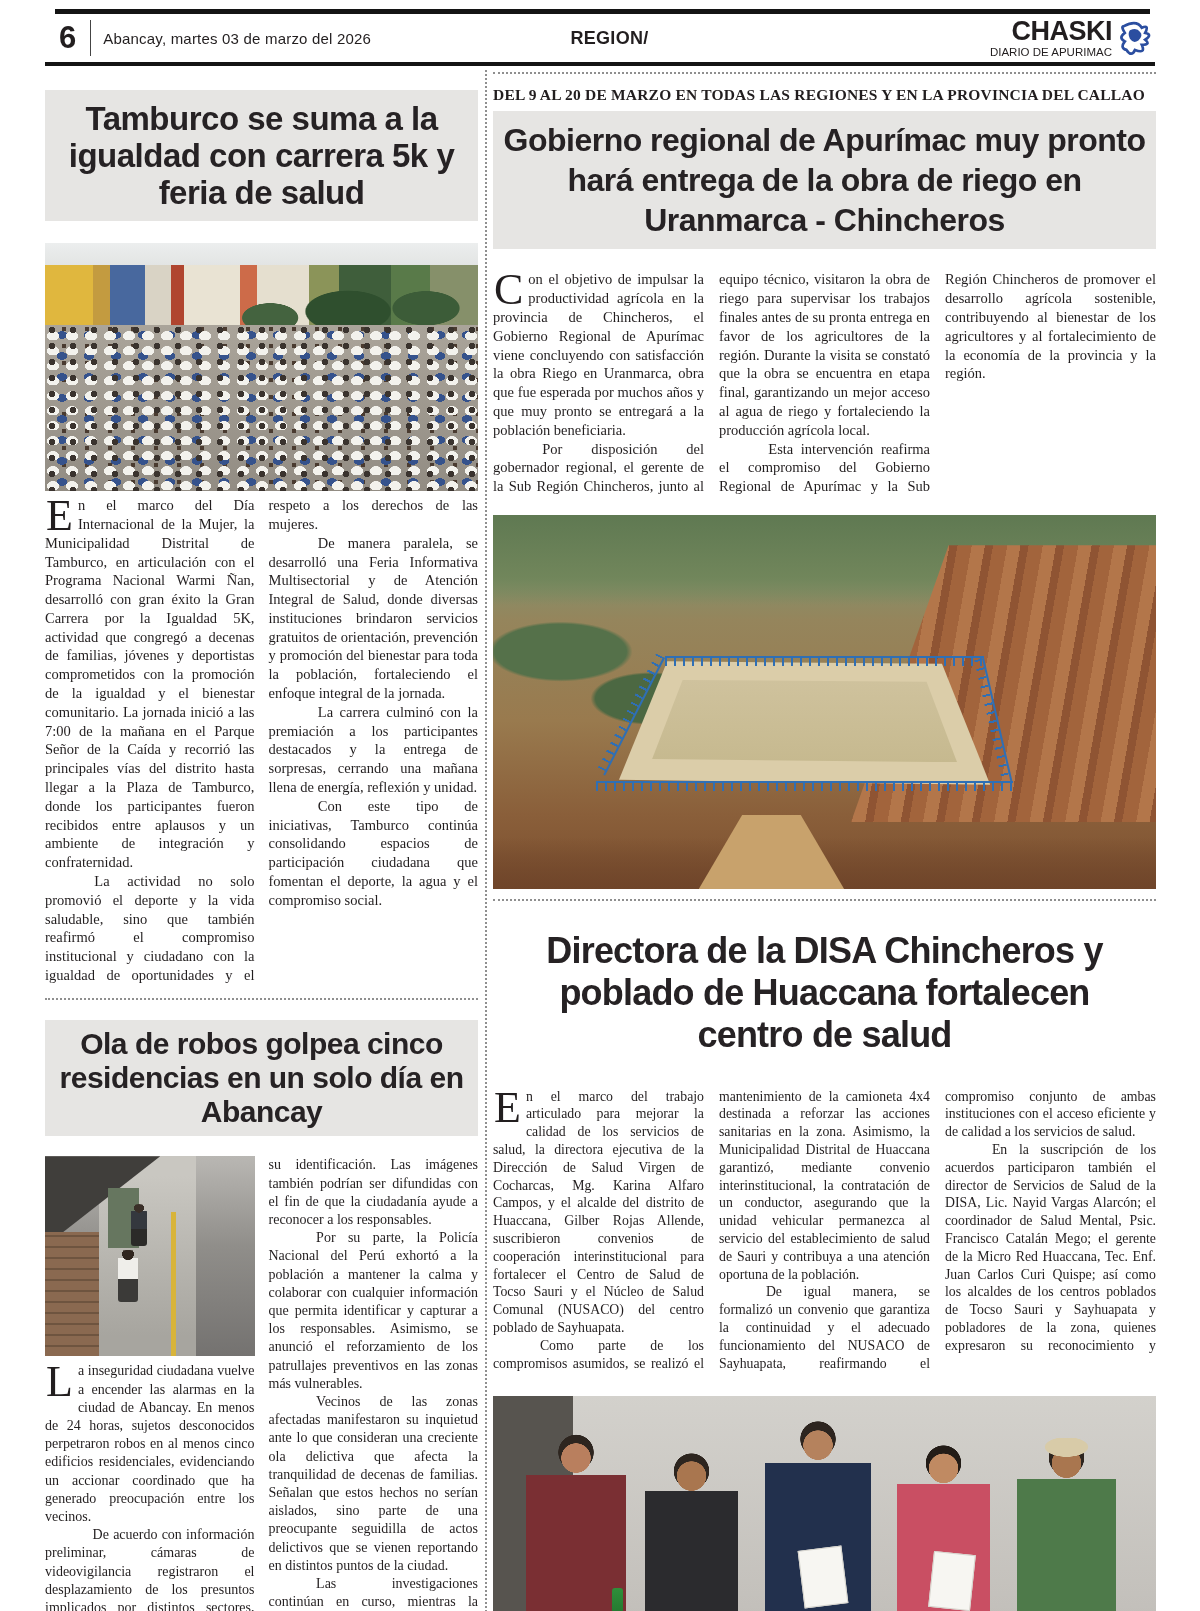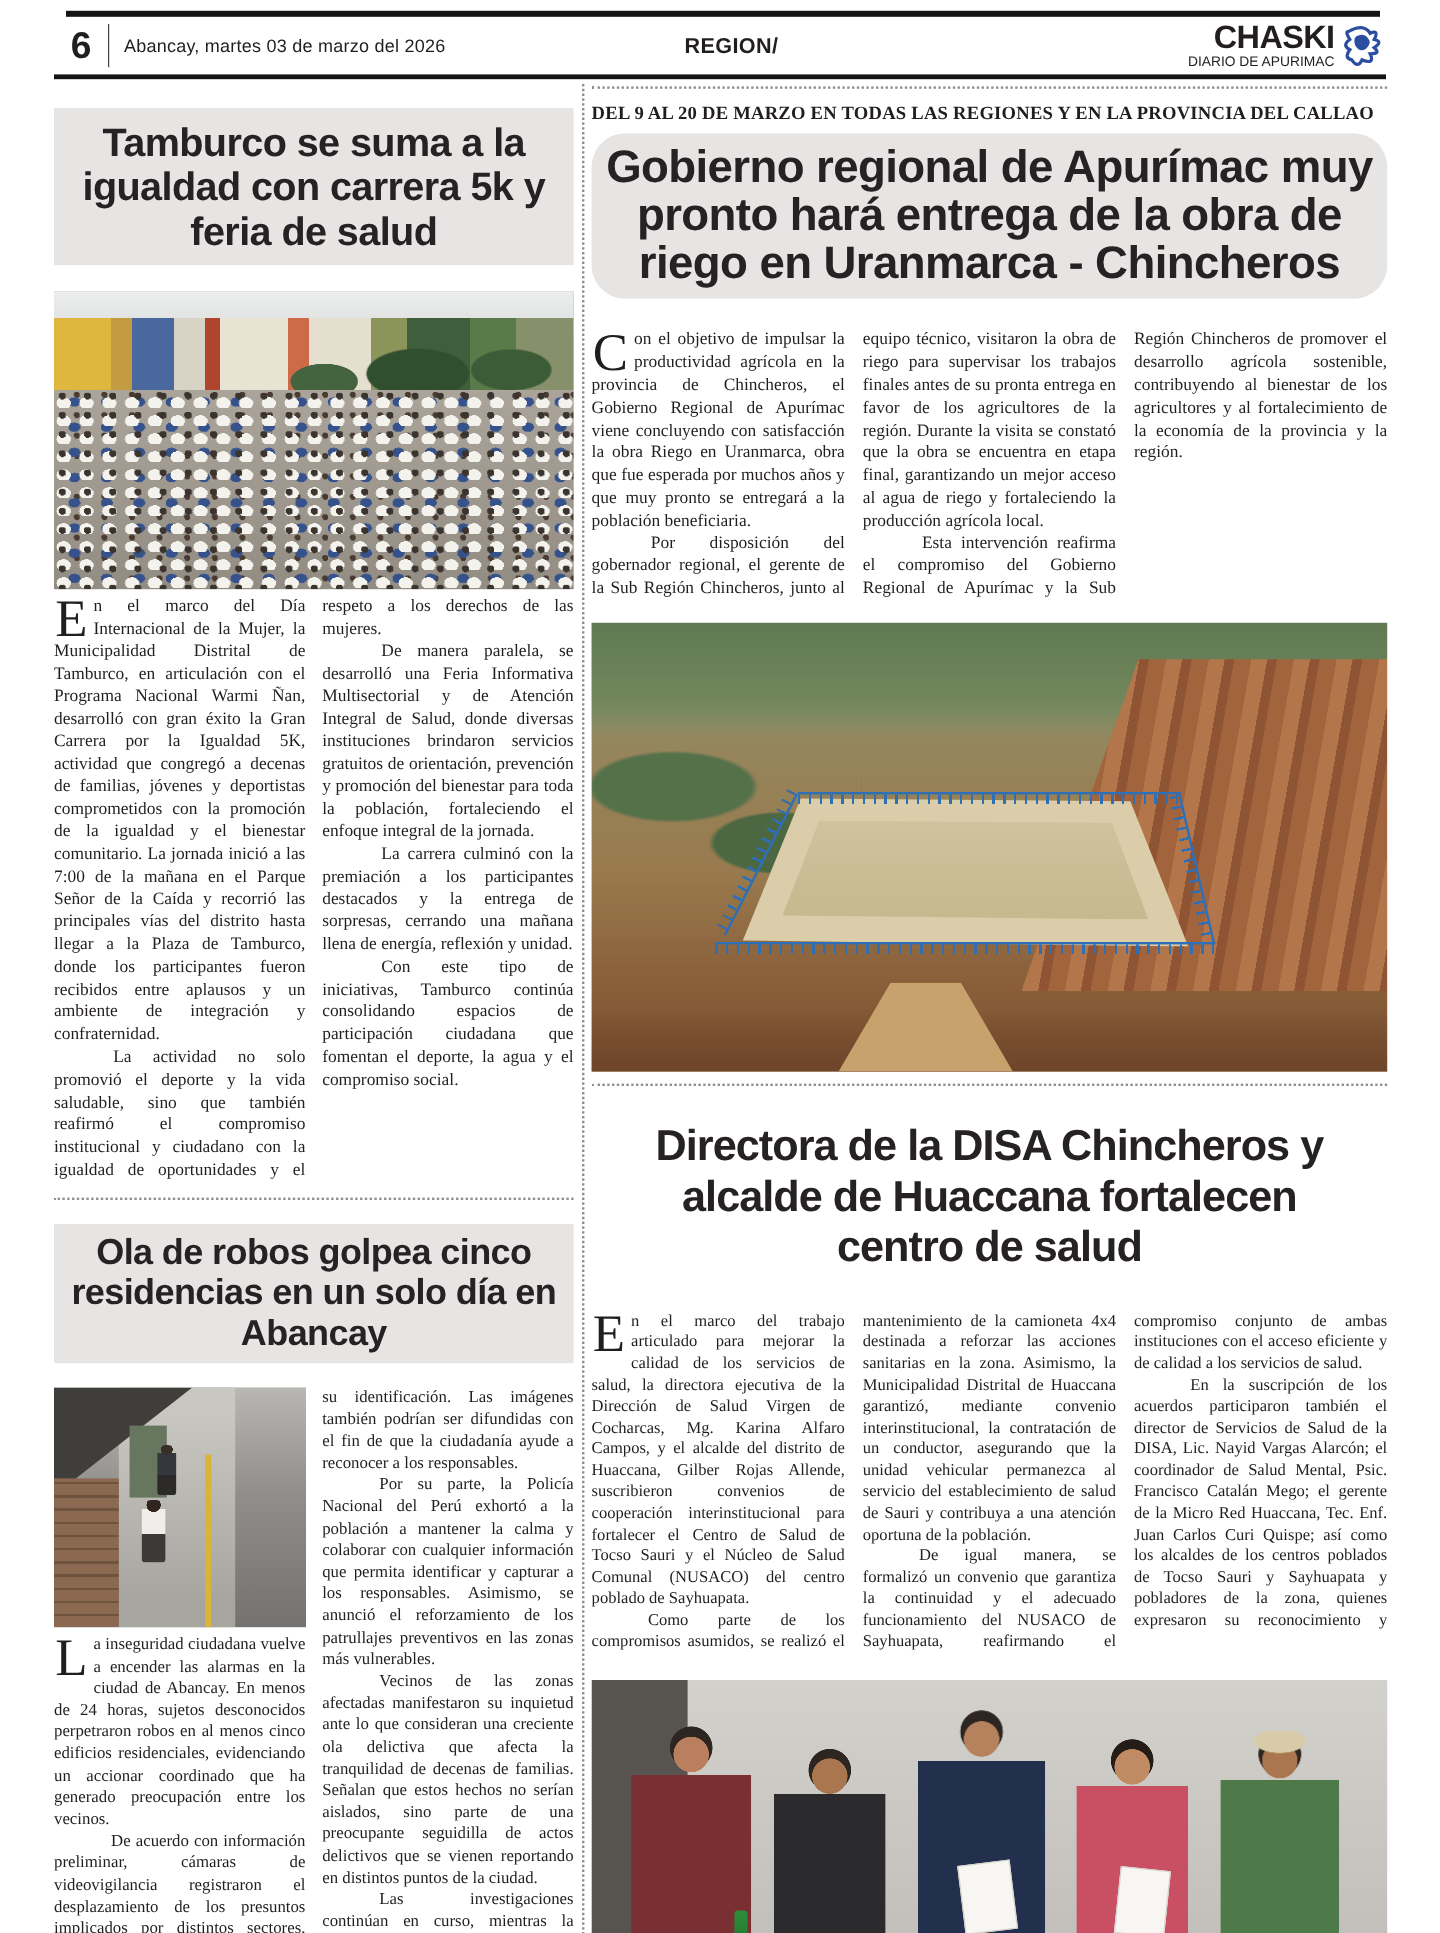--- a/index.html
+++ b/index.html
@@ -23,21 +23,21 @@
   .col-left{width:433px;flex:none;}
   .v-divider{border-left:2px dotted #8f8f8f;margin:4px 6px 0 7px;}
   .col-right{flex:1;min-width:0;padding-right:6px;}
   .dot-rule{border-top:2px dotted #8f8f8f;height:0;margin:10px 0 8px;}
   
   .hl{font-family:"Liberation Sans",sans-serif;font-weight:bold;text-align:center;color:#262224;}
   .hl-gray{background:#e6e5e3;}
   .hl-tamburco{margin-top:24px;padding:10px 8px;font-size:33px;line-height:37px;letter-spacing:-.5px;}
   .kicker{margin-top:12px;font-weight:bold;font-size:15.5px;letter-spacing:.2px;
           font-family:"Liberation Serif",serif;white-space:nowrap;overflow:hidden;}
-  .hl-riego{margin-top:7px;padding:9px 10px;font-size:38px;line-height:40px;letter-spacing:-.5px;border-radius:28px;}
+  .hl-riego{margin-top:7px;padding:9px 10px;font-size:32px;line-height:40px;letter-spacing:-.5px;}
   .hl-robos{padding:7px 6px;font-size:30px;line-height:34px;letter-spacing:-.5px;}
   .hl-disa{padding:4px 24px 8px;font-size:36px;line-height:42px;background:#fff;letter-spacing:-.8px;}
   
   .body{column-fill:auto;text-align:justify;hyphens:auto;overflow:hidden;}
   .body p{margin:0;line-height:18.8px;font-size:14.5px;}
   .body p + p{text-indent:3.4em;}
   .body p.lead::first-letter{float:left;font-size:44px;line-height:34px;padding:3px 5px 0 1px;}
   .body-tamburco{margin-top:5px;height:492px;column-count:2;column-gap:14px;}
   .body-riego{margin-top:8px;height:237px;column-count:3;column-gap:15px;}
   .body-robos{margin-top:6px;height:512px;column-count:2;column-gap:14px;}
@@ -211,21 +211,21 @@
           <div class="abs fence" style="left:26%;top:38%;width:132px;transform:rotate(117deg);"></div>
           <div class="abs fence" style="left:74%;top:38%;width:126px;transform:rotate(77deg);"></div>
           <div class="abs irr-fg"></div>
           <div class="abs irr-path"></div>
         </div>
       </article>
 
       <div class="dot-rule"></div>
 
       <article>
-        <h1 class="hl hl-disa">Directora de la DISA Chincheros y alcalde de Huaccana fortalecen centro de salud</h1>
+        <h1 class="hl hl-disa">Directora de la DISA Chincheros y poblado de Huaccana fortalecen centro de salud</h1>
 
         <div class="body body-disa">
             <p class="lead">En el marco del trabajo articulado para mejorar la calidad de los servicios de salud, la directora ejecutiva de la Dirección de Salud Virgen de Cocharcas, Mg. Karina Alfaro Campos, y el alcalde del distrito de Huaccana, Gilber Rojas Allende, suscribieron convenios de cooperación interinstitucional para fortalecer el Centro de Salud de Tocso Sauri y el Núcleo de Salud Comunal (NUSACO) del centro poblado de Sayhuapata.</p>
             <p>Como parte de los compromisos asumidos, se realizó el mantenimiento de la camioneta 4x4 destinada a reforzar las acciones sanitarias en la zona. Asimismo, la Municipalidad Distrital de Huaccana garantizó, mediante convenio interinstitucional, la contratación de un conductor, asegurando que la unidad vehicular permanezca al servicio del establecimiento de salud de Sauri y contribuya a una atención oportuna de la población.</p>
             <p>De igual manera, se formalizó un convenio que garantiza la continuidad y el adecuado funcionamiento del NUSACO de Sayhuapata, reafirmando el compromiso conjunto de ambas instituciones con el acceso eficiente y de calidad a los servicios de salud.</p>
             <p>En la suscripción de los acuerdos participaron también el director de Servicios de Salud de la DISA, Lic. Nayid Vargas Alarcón; el coordinador de Salud Mental, Psic. Francisco Catalán Mego; el gerente de la Micro Red Huaccana, Tec. Enf. Juan Carlos Curi Quispe; así como los alcaldes de los centros poblados de Tocso Sauri y Sayhuapata y pobladores de la zona, quienes expresaron su reconocimiento y agradecimiento por estas importantes gestiones en favor de la salud pública.</p>
           </div>
 
         <div class="photo photo-signing">
           <div class="abs sign-door"></div>

